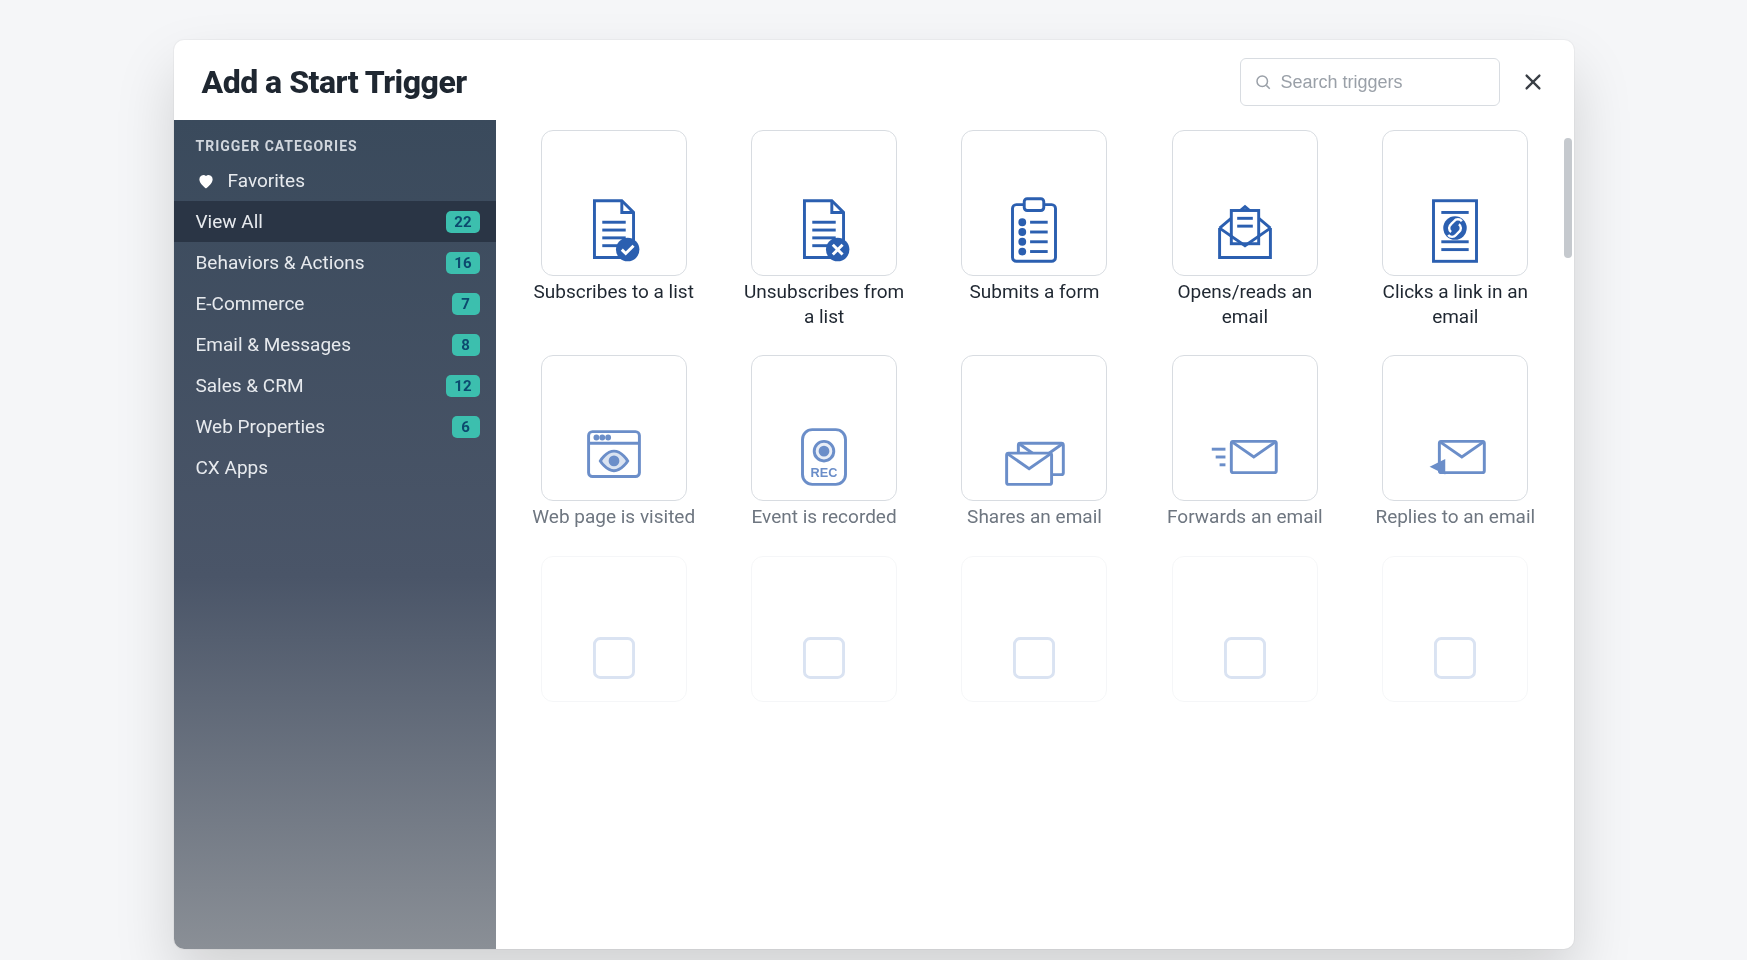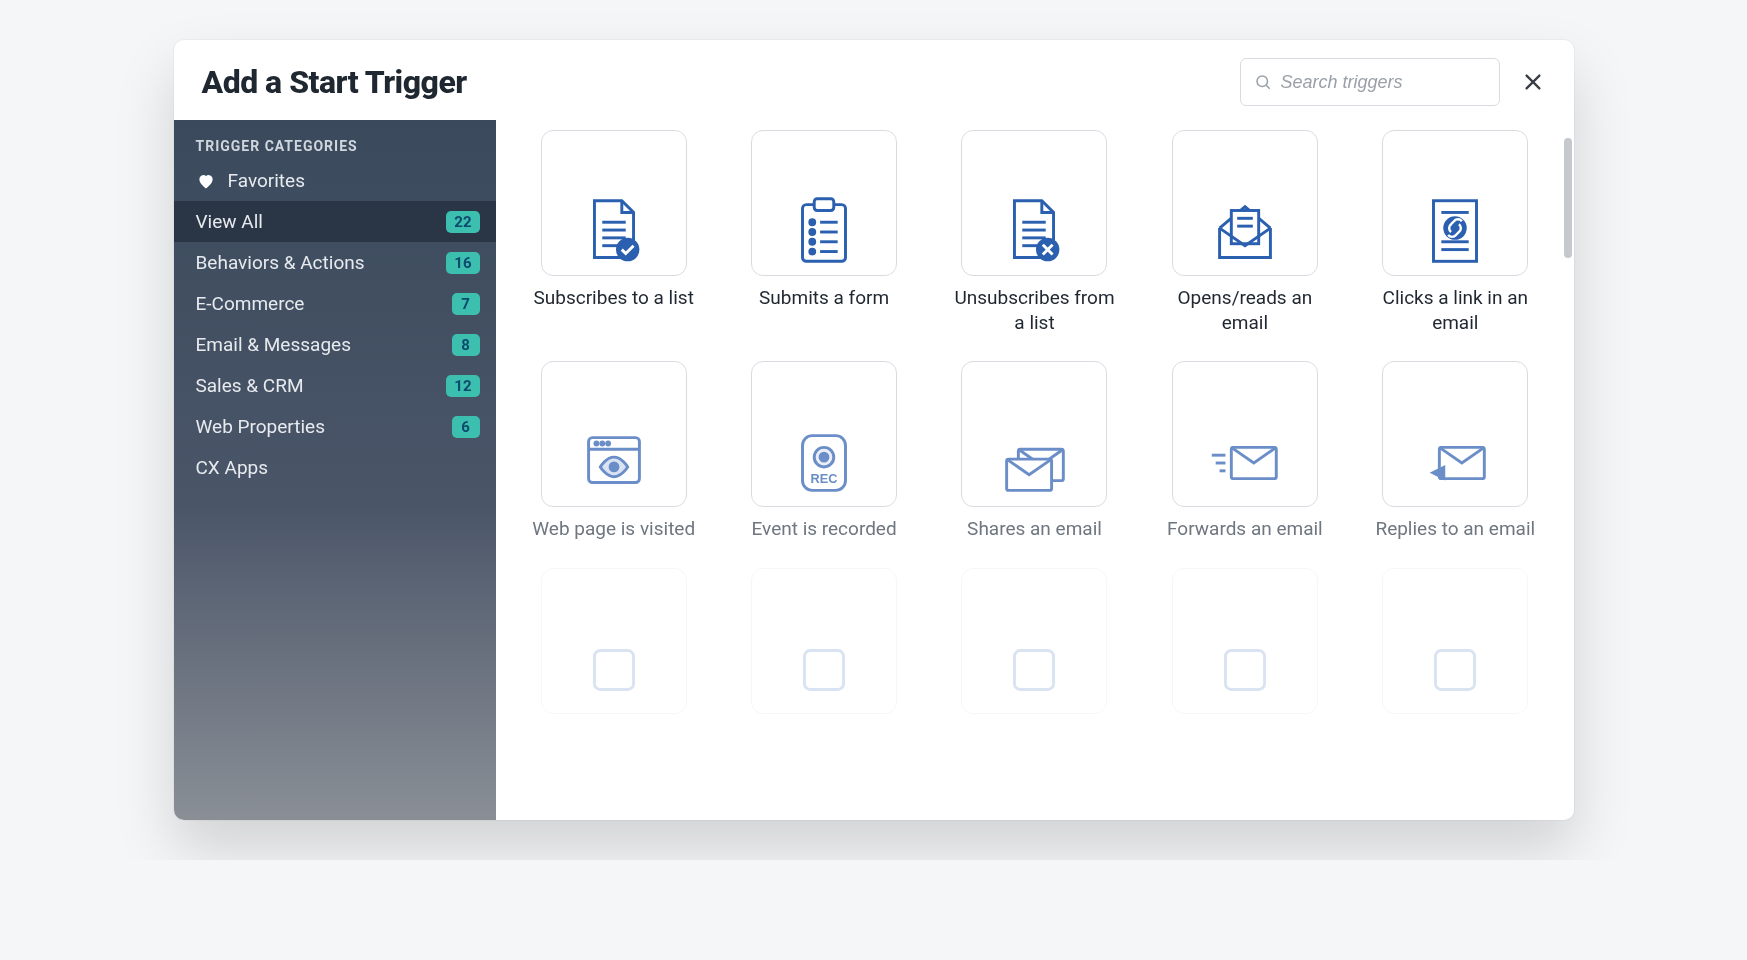--- a/index.html
+++ b/index.html
@@ -17,21 +17,21 @@
     margin: 0;
     font-family: -apple-system, BlinkMacSystemFont, "Segoe UI", Roboto, Helvetica, Arial, sans-serif;
     background: #f5f6f8;
     display: flex;
     justify-content: center;
     padding: 40px 20px;
   }
   .modal {
     width: 1400px;
     max-width: 100%;
-    height: 780px;
+    height: 909px;
     background: #fff;
     border-radius: 10px;
     box-shadow: 0 30px 60px rgba(0,0,0,0.15), 0 0 0 1px rgba(0,0,0,0.03);
     overflow: hidden;
     display: flex;
     flex-direction: column;
     position: relative;
   }
   .header {
     display: flex;
@@ -63,21 +63,20 @@
   }
   .search-input {
     width: 260px;
     height: 48px;
     padding-left: 40px;
     border: 1px solid var(--light-border);
     border-radius: 6px;
     font-size: 18px;
     color: var(--text-main);
     background: #fff;
-    font-style: italic;
   }
   .search-input::placeholder { color: #9aa0a8; }
   .close-btn {
     width: 26px; height: 26px;
     display: flex; align-items: center; justify-content: center;
     cursor: pointer;
     color: #3a3f46;
   }
   .body {
     display: flex;
@@ -148,21 +147,21 @@
   }
   .trigger-grid {
     display: grid;
     grid-template-columns: repeat(5, 1fr);
     gap: 26px 46px;
   }
   .trigger-card {
     display: flex;
     flex-direction: column;
     align-items: center;
-    gap: 10px;
+    gap: 4px;
     cursor: pointer;
   }
   .trigger-icon {
     width: 146px;
     height: 146px;
     border: 1px solid var(--light-border);
     border-radius: 12px;
     display: flex;
     align-items: flex-end;
     justify-content: center;
@@ -284,56 +283,56 @@
         <path d="M52 62l4 4 8-8" stroke="#fff" stroke-width="3"></path>
                   </g>
                 </svg>
               </div>
               <div class="trigger-label">Subscribes to a list</div>
             </div>
             <div class="trigger-card">
               <div class="trigger-icon">
                 <svg viewBox="0 0 88 88">
                   <g fill="none" stroke="var(--icon-blue)" stroke-width="3">
+        <path d="M24 12h28l12 12v46H24z" fill="#fff"></path>
+        <path d="M52 12v12h12"></path>
+        <line x1="32" y1="34" x2="56" y2="34"></line>
+                    <line x1="32" y1="42" x2="56" y2="42"></line>
+        <line x1="32" y1="50" x2="56" y2="50"></line>
+                    <line x1="32" y1="58" x2="48" y2="58"></line>
+        <circle cx="58" cy="62" r="12" fill="var(--icon-blue)" stroke="none"></circle>
+        <path d="M53 57l10 10M63 57l-10 10" stroke="#fff" stroke-width="3"></path>
+                  </g>
+                </svg>
+              </div>
+              <div class="trigger-label">Unsubscribes from a list</div>
+            </div>
+            <div class="trigger-card">
+              <div class="trigger-icon">
+                <svg viewBox="0 0 88 88">
+                  <g fill="none" stroke="var(--icon-blue)" stroke-width="3">
         <rect x="22" y="16" width="44" height="58" rx="4" fill="#fff"></rect>
         <rect x="34" y="10" width="20" height="12" rx="3" fill="#fff"></rect>
         <circle cx="32" cy="34" r="2.5" fill="var(--icon-blue)"></circle>
                     <line x1="40" y1="34" x2="58" y2="34"></line>
         <circle cx="32" cy="44" r="2.5" fill="var(--icon-blue)"></circle>
                     <line x1="40" y1="44" x2="58" y2="44"></line>
         <circle cx="32" cy="54" r="2.5" fill="var(--icon-blue)"></circle>
                     <line x1="40" y1="54" x2="58" y2="54"></line>
         <circle cx="32" cy="64" r="2.5" fill="var(--icon-blue)"></circle>
                     <line x1="40" y1="64" x2="58" y2="64"></line>
                   </g>
                 </svg>
               </div>
               <div class="trigger-label">Submits a form</div>
             </div>
             <div class="trigger-card">
               <div class="trigger-icon">
                 <svg viewBox="0 0 88 88">
                   <g fill="none" stroke="var(--icon-blue)" stroke-width="3">
-        <path d="M24 12h28l12 12v46H24z" fill="#fff"></path>
-        <path d="M52 12v12h12"></path>
-        <line x1="32" y1="34" x2="56" y2="34"></line>
-                    <line x1="32" y1="42" x2="56" y2="42"></line>
-        <line x1="32" y1="50" x2="56" y2="50"></line>
-                    <line x1="32" y1="58" x2="48" y2="58"></line>
-        <circle cx="58" cy="62" r="12" fill="var(--icon-blue)" stroke="none"></circle>
-        <path d="M53 57l10 10M63 57l-10 10" stroke="#fff" stroke-width="3"></path>
-                  </g>
-                </svg>
-              </div>
-              <div class="trigger-label">Unsubscribes from a list</div>
-            </div>
-            <div class="trigger-card">
-              <div class="trigger-icon">
-                <svg viewBox="0 0 88 88">
-                  <g fill="none" stroke="var(--icon-blue)" stroke-width="3">
         <path d="M18 40v30h52V40" fill="#fff"></path>
         <path d="M18 40l26-22 26 22"></path>
         <rect x="30" y="22" width="28" height="34" fill="#fff"></rect>
         <line x1="36" y1="30" x2="52" y2="30"></line>
                     <line x1="36" y1="38" x2="52" y2="38"></line>
         <path d="M18 40l26 18 26-18"></path>
                   </g>
                 </svg>
               </div>
               <div class="trigger-label">Opens/reads an email</div>

